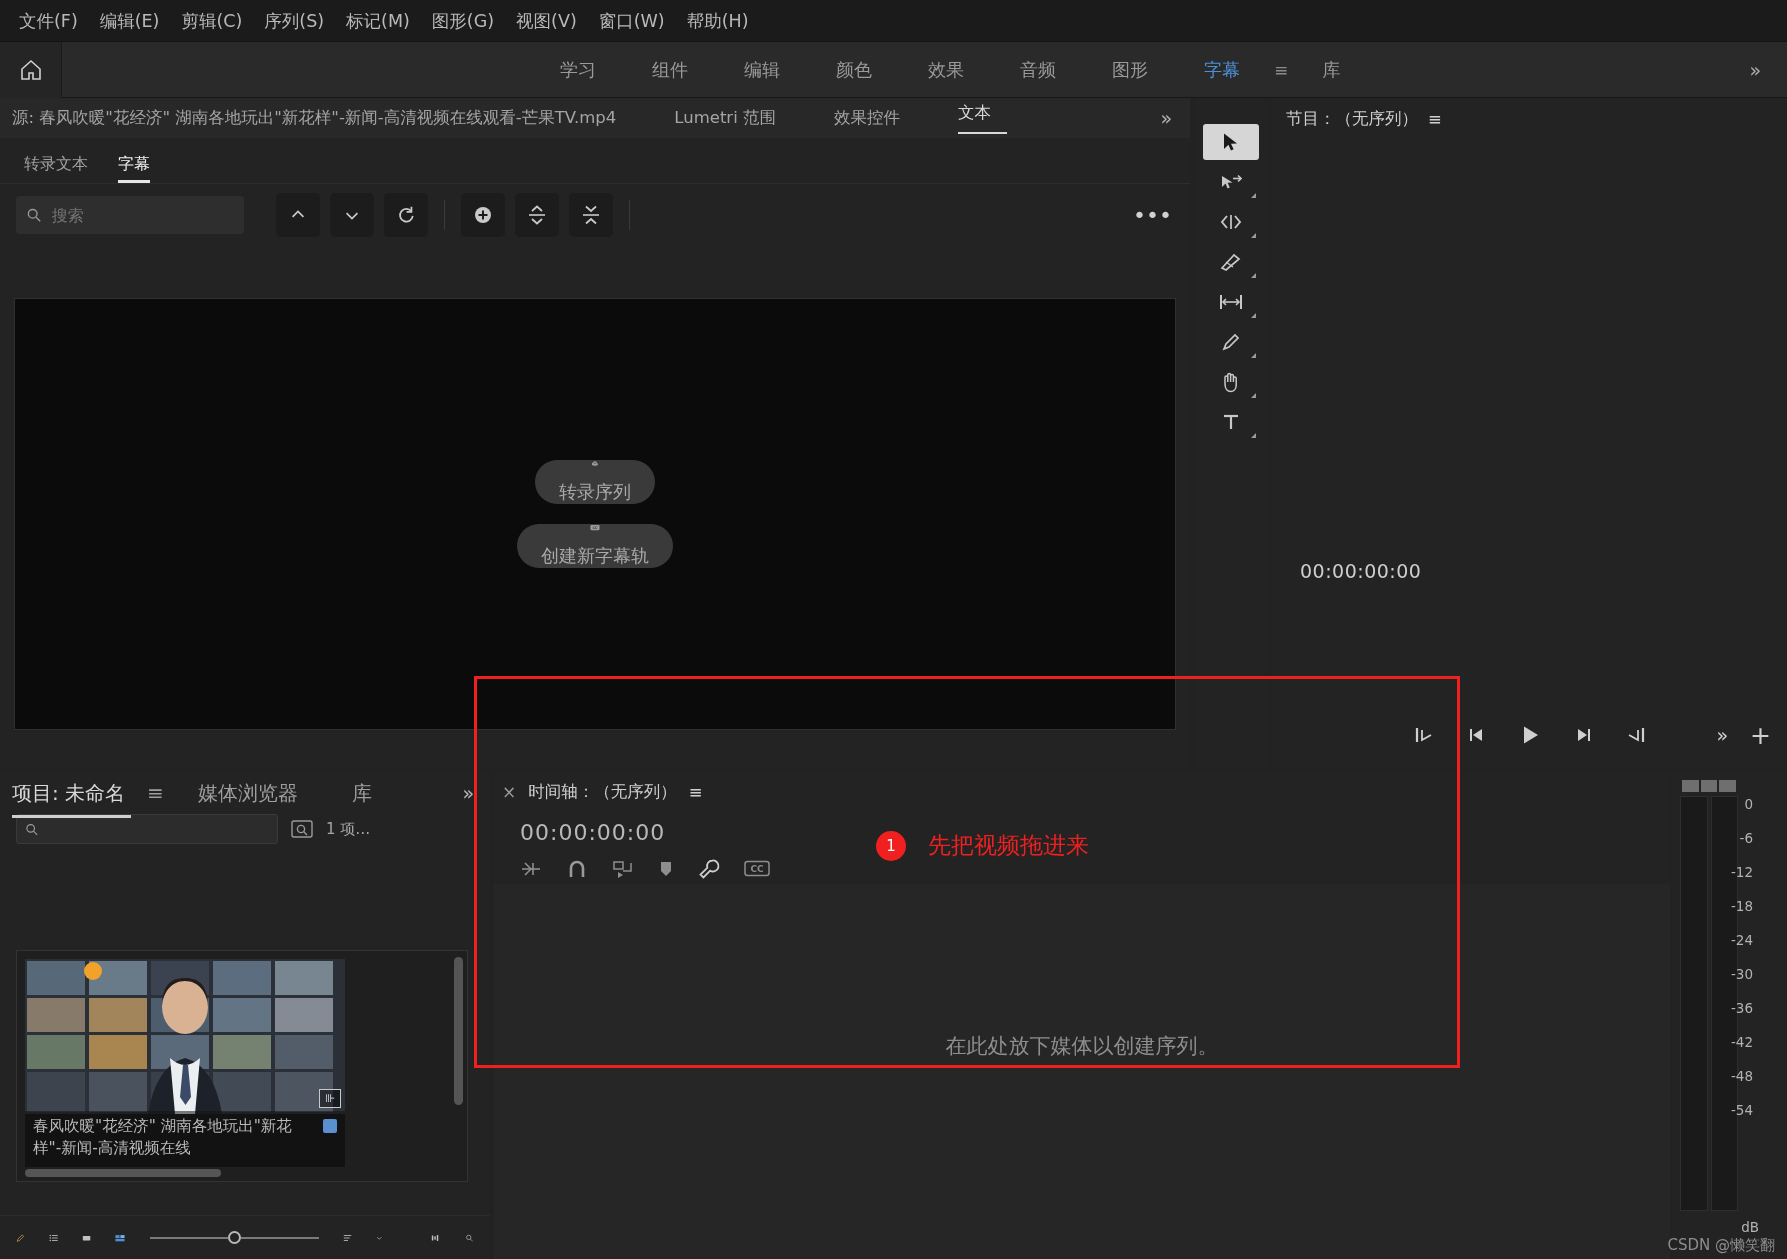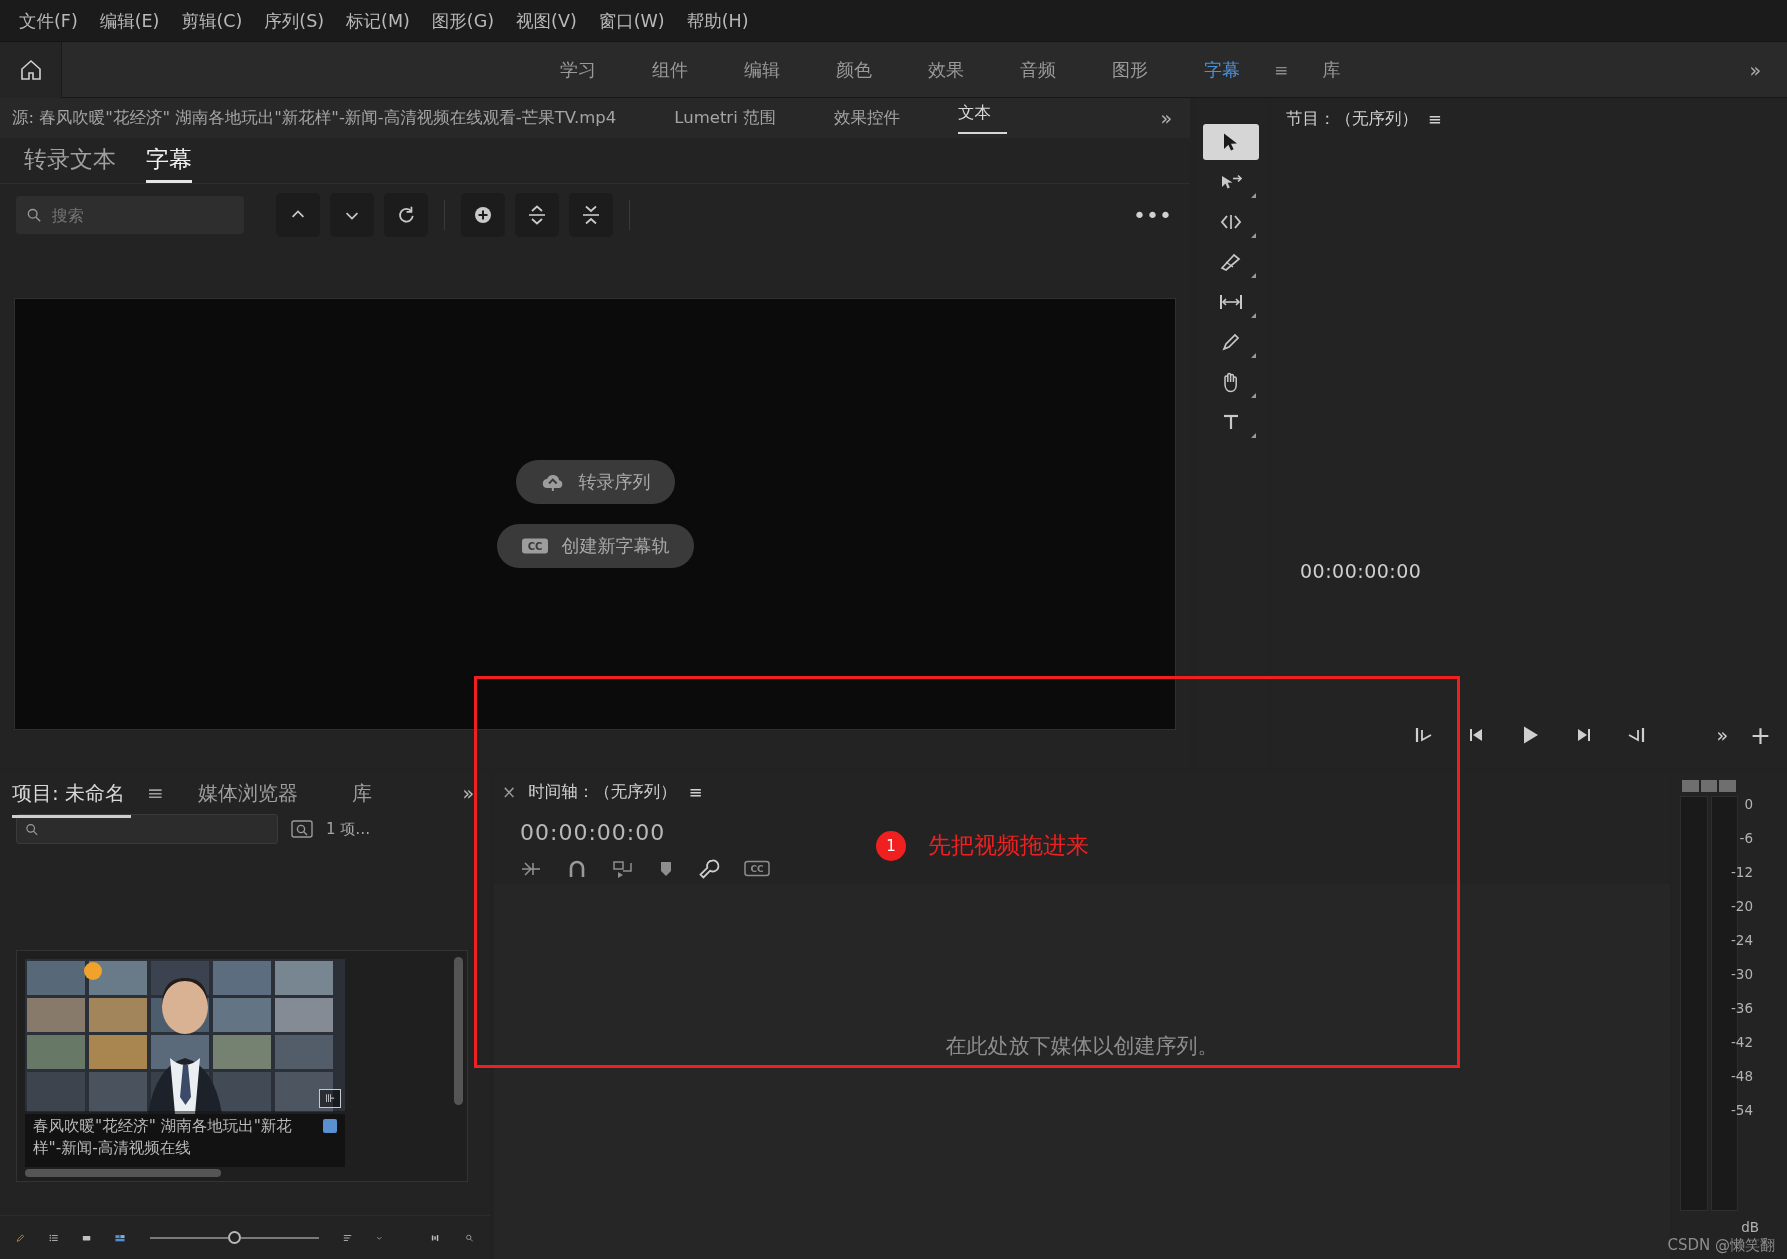--- a/index.html
+++ b/index.html
@@ -53,21 +53,21 @@
   #source-panel .hdr .t {
     font-size: 16.5px; color: #a5a5a5; padding: 0 16px 0 0; white-space: nowrap;
   }
   #source-panel .hdr .t.sel { color: #d8d8d8; border-bottom: 2px solid #d8d8d8; padding-bottom: 8px; }
   .hdr-more { position: absolute; right: 18px; color: #b0b0b0; font-size: 19px; }
 
   .subtabs {
     height: 46px; display: flex; align-items: flex-end; gap: 0;
     padding-left: 12px; background: #232323; border-bottom: 1px solid #2e2e2e;
   }
-  .subtab { font-size: 23px; color: #a0a0a0; padding: 0 18px 8px 12px; text-align: center; }
+  .subtab { font-size: 16px; color: #a0a0a0; padding: 0 18px 8px 12px; text-align: center; }
   .subtab.active { color: #f0f0f0; position: relative; }
   .subtab.active::after {
     content: ""; position: absolute; left: 12px; right: 18px; bottom: 0;
     height: 3px; background: #e6e6e6;
   }
 
   .cap-toolbar {
     height: 62px; display: flex; align-items: center; padding: 0 16px; gap: 10px;
     background: #232323; position: relative;
   }
@@ -89,21 +89,21 @@
   .tb-more { position: absolute; right: 18px; color: #d0d0d0; font-size: 22px; }
 
   .cap-stage {
     position: absolute; left: 14px; right: 14px; top: 200px; bottom: 38px;
     background: #0b0b0b; border: 1px solid #303030;
     display: flex; flex-direction: column; align-items: center; justify-content: center; gap: 20px;
   }
   .big-btn {
     background: #3a3a3a; border-radius: 22px; height: 44px;
     display: flex; align-items: center; gap: 13px; padding: 0 24px;
-    color: #a9a9a9; font-size: 18px; white-space: nowrap;
+    color: #a9a9a9; font-size: 18px; white-space: nowrap; flex-direction: column;
   }
 
   
   #tools { left: 1196px; top: 98px; width: 70px; height: 670px; background: #232323; }
   .tool {
     width: 56px; height: 36px; margin: 4px auto 0; border-radius: 3px;
     display: flex; align-items: center; justify-content: center;
     color: #c8c8c8; position: relative;
   }
   .tool.sel { background: #d6d6d6; color: #1a1a1a; }
@@ -619,21 +619,21 @@
       <div></div>
     </div>
     <div class="meter-bars">
       <div></div>
       <div></div>
     </div>
     <div class="meter-scale">
       <div>0</div>
       <div>-6</div>
       <div>-12</div>
-      <div>-20</div>
+      <div>-18</div>
       <div>-24</div>
       <div>-30</div>
       <div>-36</div>
       <div>-42</div>
       <div>-48</div>
       <div>-54</div>
     </div>
     <div class="meter-db">dB</div>
   </div>
 

